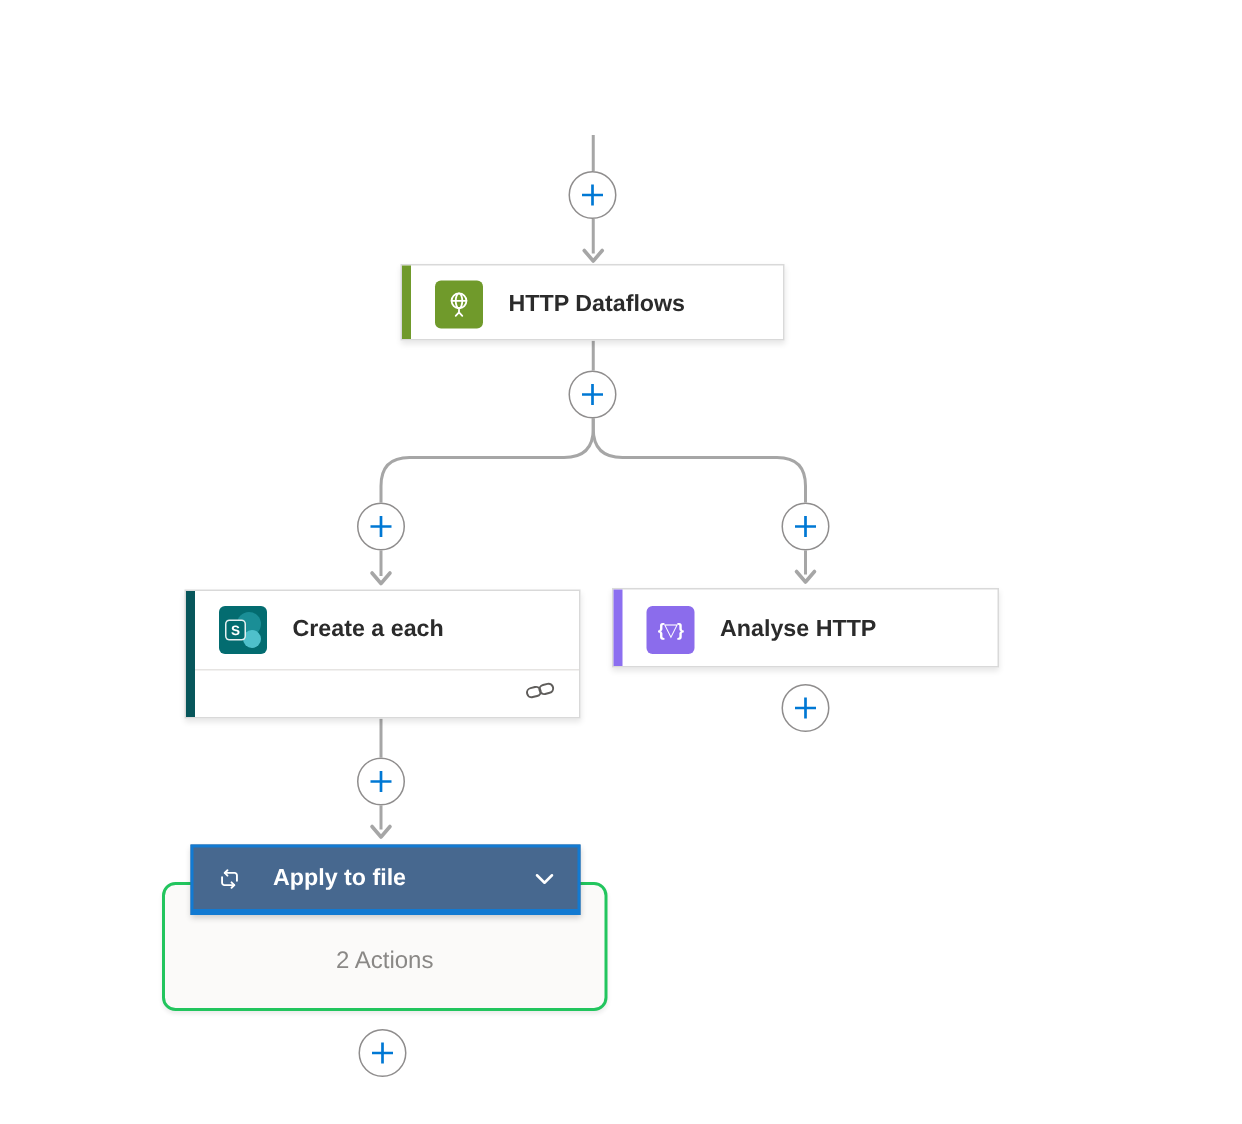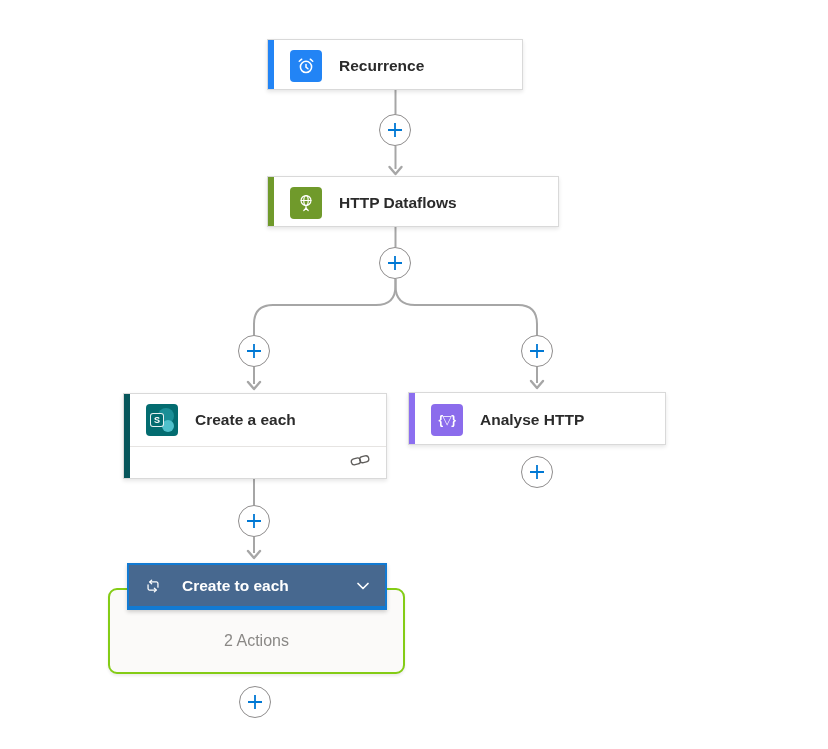--- a/index.html
+++ b/index.html
@@ -85,21 +85,21 @@
     padding: 0;
   }
   .plus-btn svg { display: block; }
 
   
   .scope-container {
     position: absolute;
     left: 108px; top: 588px;
     width: 297px; height: 86px;
     background: #fbfaf9;
-    border: 2px solid #84cc16;
+    border: 2px solid #22c55e;
     border-radius: 9px;
     box-shadow: 0 2px 3px rgba(0,0,0,0.08);
     z-index: 1;
     display: flex;
     align-items: flex-end;
     justify-content: center;
     cursor: pointer;
   }
   .scope-actions-label {
     font-size: 16px;
@@ -158,44 +158,30 @@
     <path class="line" d="M395.5 279 V286 Q395.5 305 415 305 H518 Q537 305 537 324 V335"></path>
     <path class="line" d="M254 367 V384"></path>
     <path class="arrow" d="M248 382 L254 389 L260 382"></path>
     <path class="line" d="M537 367 V383"></path>
     <path class="arrow" d="M531 381 L537 388 L543 381"></path>
     <path class="line" d="M254 479 V505"></path>
     <path class="line" d="M254 537 V553"></path>
     <path class="arrow" d="M248 551 L254 558 L260 551"></path>
   </svg>
 
-  <div class="card" style="left:267px; top:39px; width:256px; height:51px;">
-    <div class="accent" style="background:#2284f5;"></div>
-    <div class="row">
-      <span class="icon-sq" style="background:#2284f5;">
-        <svg width="22" height="22" viewBox="0 0 24 24" fill="none" stroke="#ffffff" stroke-width="1.7" stroke-linecap="round" stroke-linejoin="round">
-          <circle cx="12" cy="13" r="6.1"></circle>
-          <path d="M12 10.3v3l2.1 1.7"></path>
-          <path d="M7.3 4.6 4.7 6.8"></path>
-          <path d="M16.7 4.6 19.3 6.8"></path>
-        </svg>
-      </span>
-      <span class="title">Recurrence</span>
-    </div>
-  </div>
 
   <button class="plus-btn" style="left:379px; top:114px;">
     <span>
       <svg width="22" height="22" viewBox="0 0 22 22">
           <path d="M11 4v14M4 11h14" stroke="#0078d4" stroke-width="1.8" fill="none"></path>
         </svg>
     </span>
   </button>
 
-  <div class="card" style="left:267px; top:176px; width:292px; height:51px;">
+  <div class="card" style="left:267px; top:176px; width:256px; height:51px;">
     <div class="accent" style="background:#709a2b;"></div>
     <div class="row">
       <span class="icon-sq" style="background:#709a2b;">
         <svg width="22" height="22" viewBox="0 0 24 24" fill="none" stroke="#ffffff" stroke-width="1.3" stroke-linecap="round">
           <circle cx="12" cy="9.3" r="5.4"></circle>
           <ellipse cx="12" cy="9.3" rx="2.4" ry="5.4"></ellipse>
           <path d="M6.6 9.3h10.8"></path>
           <path d="M12 14.7v3"></path>
           <path d="M9.6 20.2l2.4-2.5 2.4 2.5"></path>
         </svg>
@@ -279,21 +265,21 @@
   </div>
   <div class="scope-header">
     <span style="display:flex;">
       <svg width="18" height="18" viewBox="0 0 20 20" fill="none" stroke="#ffffff" stroke-width="1.4" stroke-linecap="round" stroke-linejoin="round">
         <path d="M6.6 5.5h7.2a1.7 1.7 0 0 1 1.7 1.7v4.1"></path>
         <path d="M13.4 14.5H6.2a1.7 1.7 0 0 1-1.7-1.7V8.7"></path>
         <path d="M8.5 3.5 6.4 5.5l2.1 2"></path>
         <path d="M11.5 16.5l2.1-2-2.1-2"></path>
       </svg>
     </span>
-    <span class="title">Create to each</span>
+    <span class="title">Apply to file</span>
     <span style="display:flex; cursor:pointer;">
       <svg width="16" height="16" viewBox="0 0 16 16" fill="none" stroke="#ffffff" stroke-width="1.7" stroke-linecap="round" stroke-linejoin="round">
         <path d="M3 5.5l5 5 5-5"></path>
       </svg>
     </span>
   </div>
 
   <button class="plus-btn" style="left:239px; top:686px;">
     <span>
       <svg width="22" height="22" viewBox="0 0 22 22">

